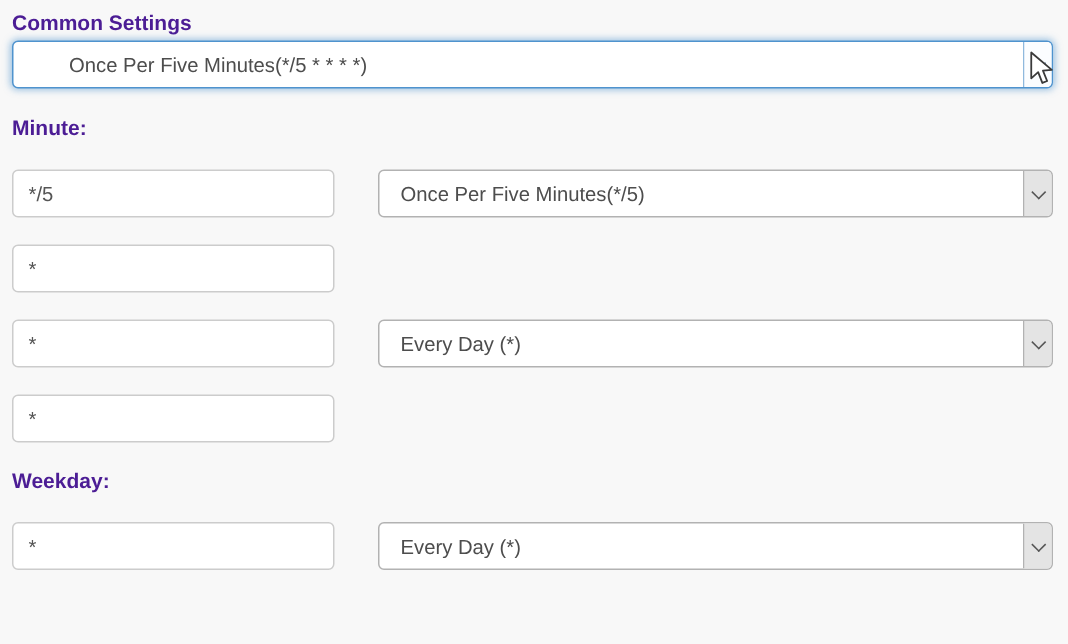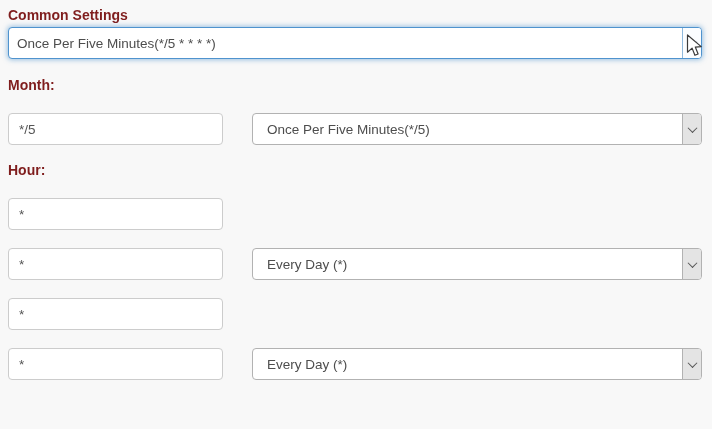--- a/index.html
+++ b/index.html
@@ -9,21 +9,21 @@
     font-family: "Liberation Sans", "DejaVu Sans", sans-serif;
     overflow: hidden;
     position: relative;
   }
   .page { padding: 8px 10px 0 8px; position: relative; }
 
   .field-label {
     display: block;
     font-size: 14px;
     font-weight: 700;
-    color: #7f1d1d;
+    color: #4c1d95;
     line-height: 15px;
     margin: 0 0 20px 0;
   }
   .common-group .field-label { margin-bottom: 4px; }
   .common-group { margin-bottom: 19px; }
   .group { margin-bottom: 18px; }
   .group:last-of-type { margin-bottom: 0; }
 
   .row { display: flex; align-items: flex-start; }
 
@@ -78,21 +78,21 @@
     border-right: 1.5px solid #555;
     border-bottom: 1.5px solid #555;
     transform: rotate(45deg) translate(-1px, -1px);
   }
 
   
   .select-wrap.focused {
     border-color: #4f93ce;
     box-shadow: 0 0 5px 1px rgba(79, 147, 206, 0.55);
   }
-  .select-wrap.focused select { padding-left: 8px; }
+  .select-wrap.focused select { padding-left: 37px; }
   .select-wrap.focused .arrow-box {
     background: #fbfdff;
     border-left-color: #8fb9dd;
   }
   .select-wrap.focused .chev { border-color: #6f87a0; }
 
   .mouse-cursor {
     position: absolute;
     left: 686px; top: 34px;
     width: 17px; height: 24px;
@@ -111,47 +111,26 @@
       <select>
         <option>Once Per Five Minutes(*/5 * * * *)</option>
       </select>
       <span class="arrow-box">
         <span class="chev"></span>
       </span>
     </div>
   </div>
 
   <div class="group">
-    <label class="field-label">Month:</label>
+    <label class="field-label">Minute:</label>
     <div class="row">
       <input class="text-input" type="text" value="*/5" style="">
       <div class="select-wrap">
         <select>
           <option>Once Per Five Minutes(*/5)</option>
-        </select>
-        <span class="arrow-box">
-          <span class="chev"></span>
-        </span>
-      </div>
-    </div>
-  </div>
-
-  <div class="group">
-    <label class="field-label">Hour:</label>
-    <div class="row">
-      <input class="text-input" type="text" value="*" style="">
-    </div>
-  </div>
-
-  <div class="group">
-    <div class="row">
-      <input class="text-input" type="text" value="*" style="">
-      <div class="select-wrap">
-        <select>
-          <option>Every Day (*)</option>
         </select>
         <span class="arrow-box">
           <span class="chev"></span>
         </span>
       </div>
     </div>
   </div>
 
   <div class="group">
     <div class="row">
@@ -166,17 +145,38 @@
         <select>
           <option>Every Day (*)</option>
         </select>
         <span class="arrow-box">
           <span class="chev"></span>
         </span>
       </div>
     </div>
   </div>
 
+  <div class="group">
+    <div class="row">
+      <input class="text-input" type="text" value="*" style="">
+    </div>
+  </div>
+
+  <div class="group">
+    <label class="field-label">Weekday:</label>
+    <div class="row">
+      <input class="text-input" type="text" value="*" style="">
+      <div class="select-wrap">
+        <select>
+          <option>Every Day (*)</option>
+        </select>
+        <span class="arrow-box">
+          <span class="chev"></span>
+        </span>
+      </div>
+    </div>
+  </div>
+
   <svg class="mouse-cursor" viewBox="0 0 17 24" xmlns="http://www.w3.org/2000/svg">
     <path d="M1.5 1 L1.5 18.2 L6.1 14.1 L8.9 21.3 L12.1 20 L9.3 13.1 L15.2 12.6 Z" fill="#ffffff" stroke="#3a3a3a" stroke-width="1.2" stroke-linejoin="round"></path>
   </svg>
 
 </div>
 
 </body></html>

